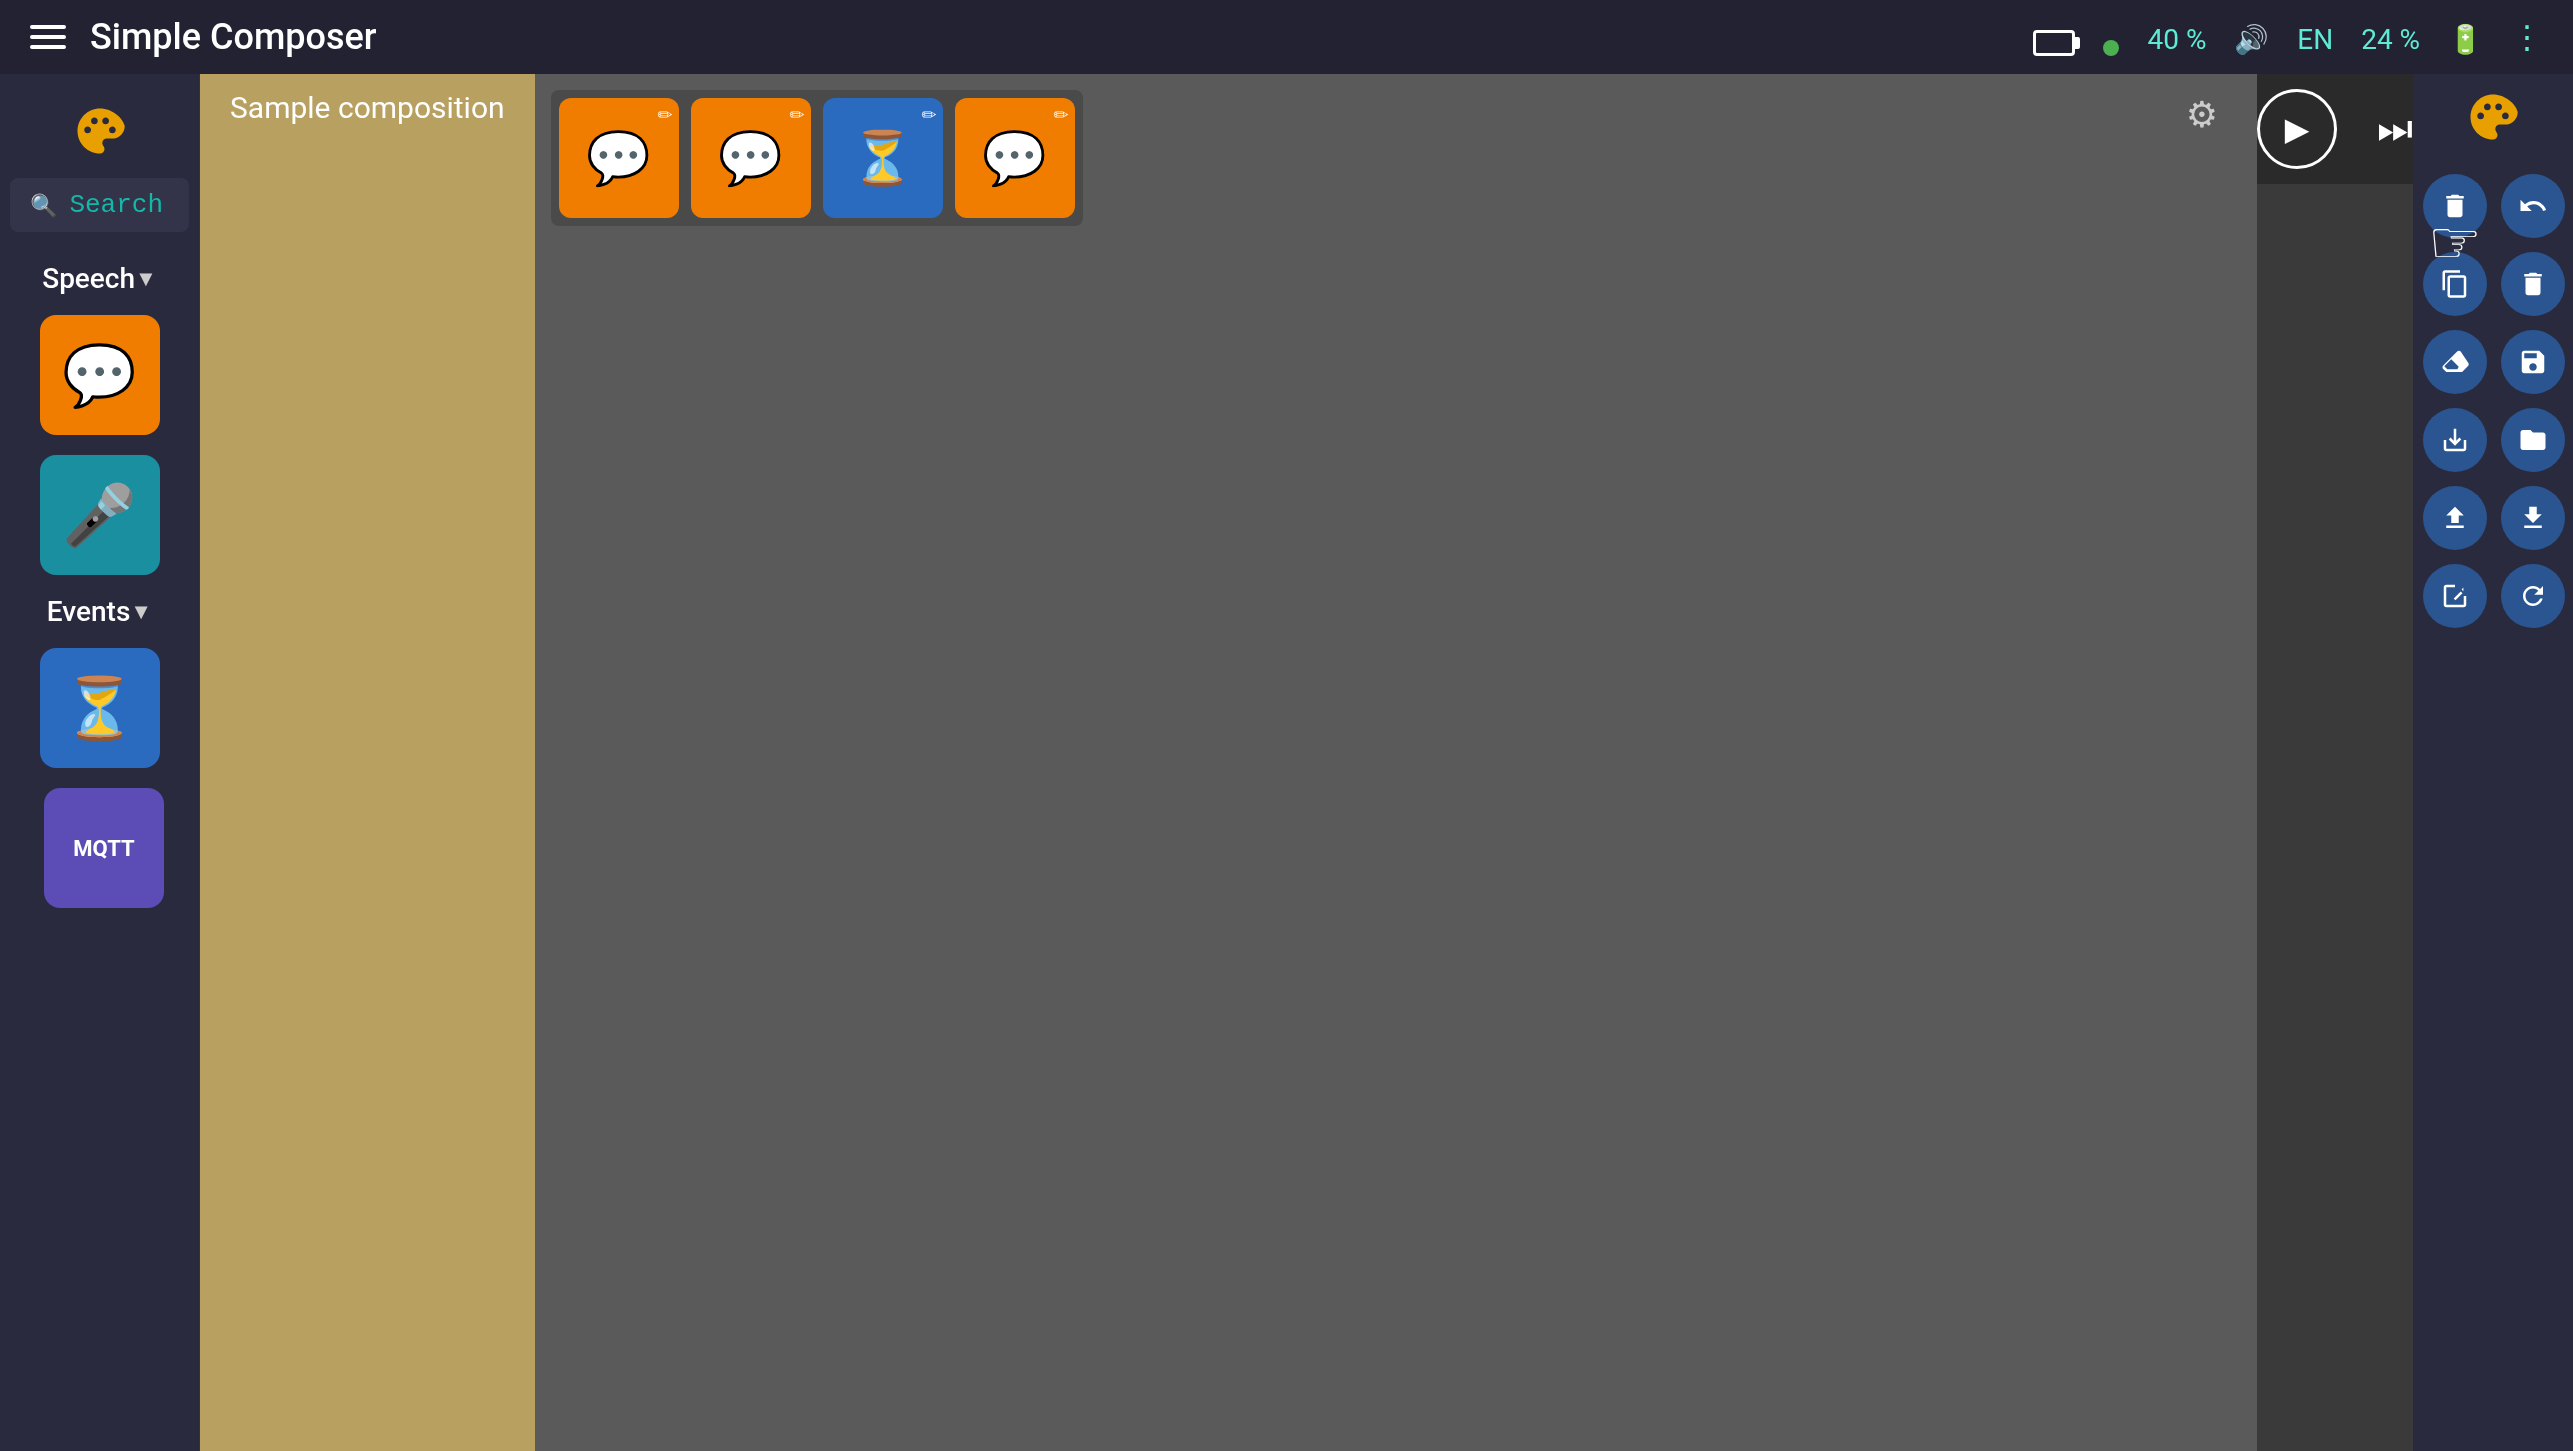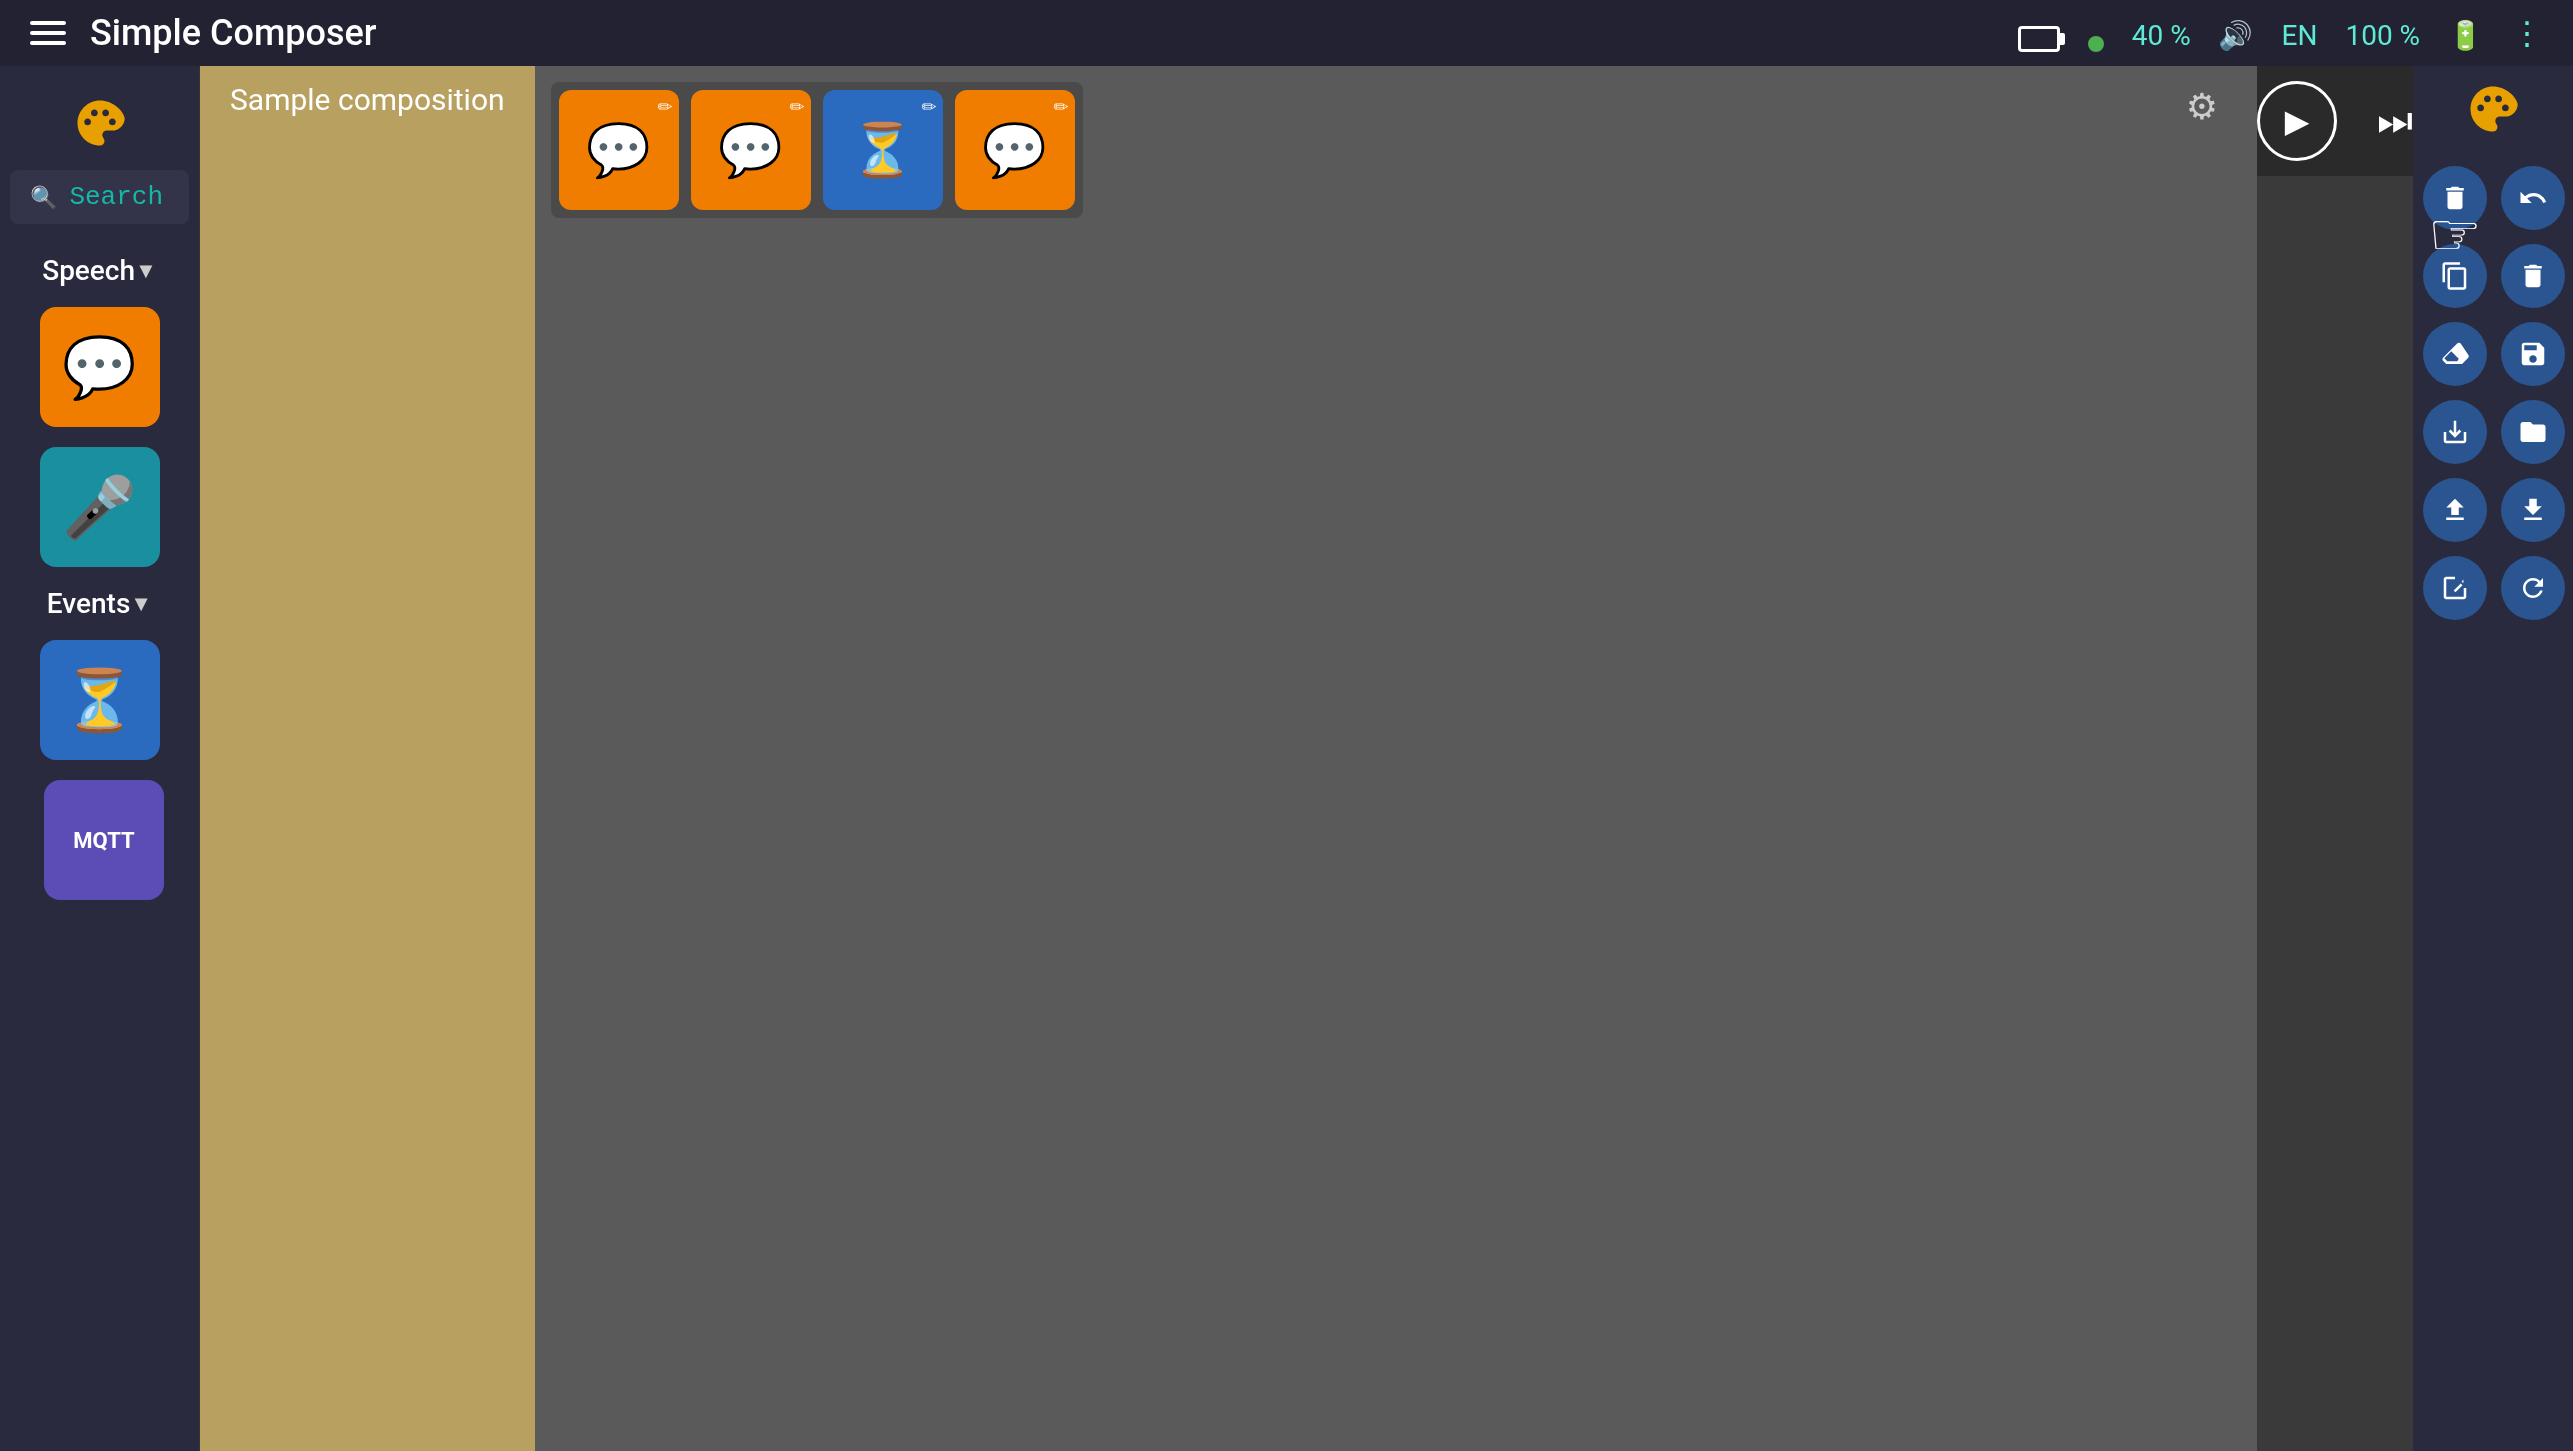--- a/index.html
+++ b/index.html
@@ -8,21 +8,21 @@
       height: 1451px;
       background: #1a1a2e;
       font-family: 'Roboto', Arial, sans-serif;
       overflow: hidden;
       display: flex;
       flex-direction: column;
     }
 
     
     .topbar {
-      height: 66px;
+      height: 74px;
       background: #222233;
       display: flex;
       align-items: center;
       padding: 0 30px;
       flex-shrink: 0;
       z-index: 10;
     }
     .topbar-left {
       display: flex;
       align-items: center;
@@ -317,21 +317,21 @@
         <span></span>
     </div>
     <span class="app-title">Simple Composer</span>
   </div>
   <div class="topbar-right">
     <div class="battery-rect"></div>
     <div class="green-dot"></div>
     <span>40 %</span>
     <span>🔊</span>
     <span>EN</span>
-    <span>100 %</span>
+    <span>24 %</span>
     <span>🔋</span>
     <span class="more-icon">⋮</span>
   </div>
 </div>
 
 <div class="main-layout">
 
   <div class="sidebar">
     <div class="sidebar-palette-btn">
       <svg class="palette-icon" viewBox="0 0 24 24" fill="currentColor">

